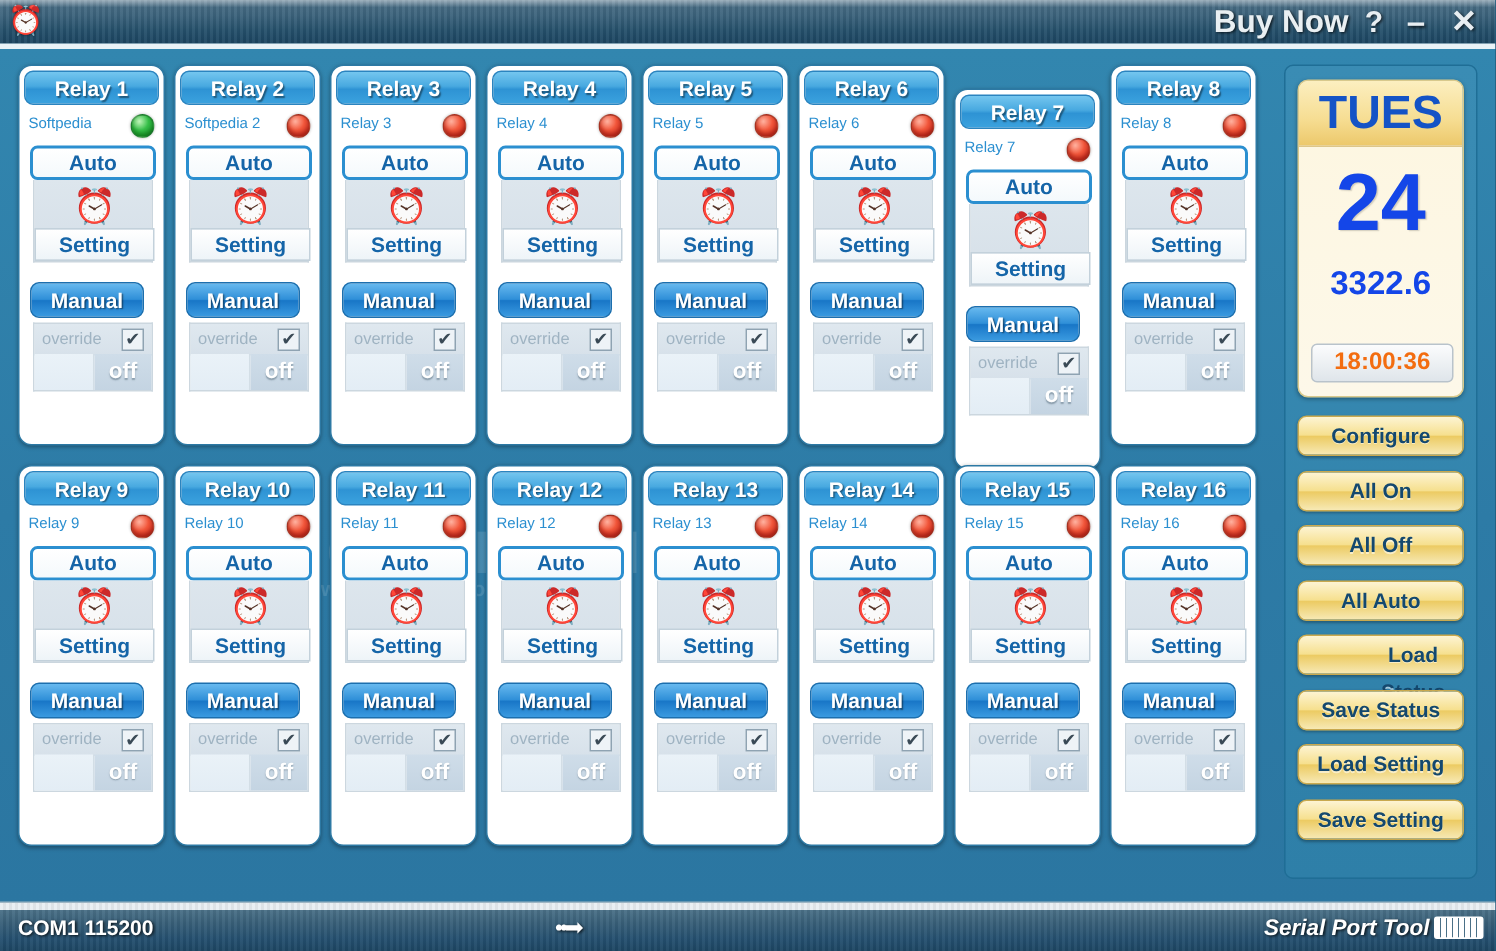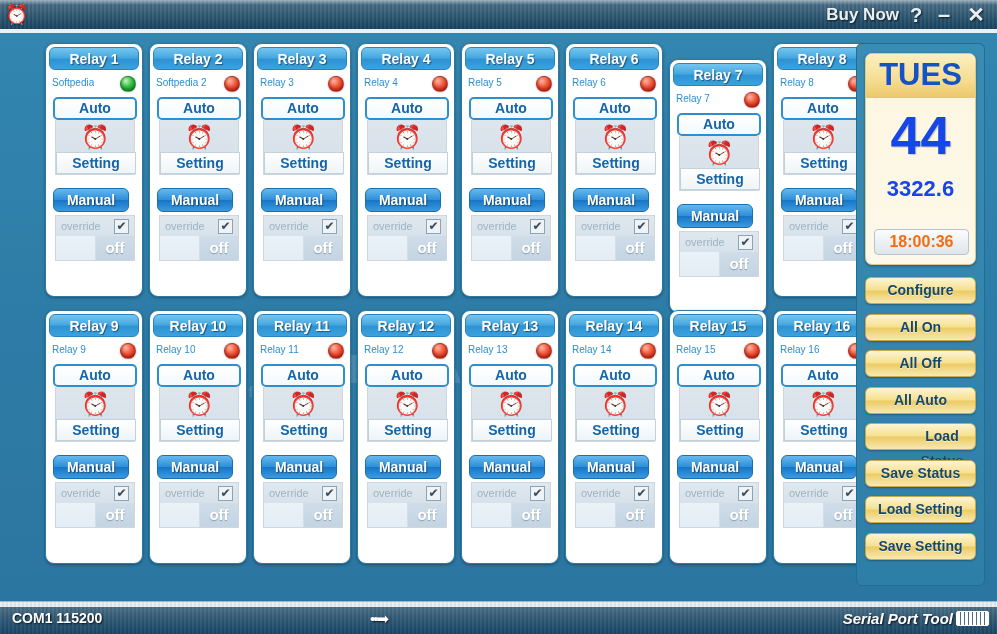--- a/index.html
+++ b/index.html
@@ -33,39 +33,39 @@
     line-height:1;text-shadow:0 0 2px rgba(0,0,0,.6);
   }
   .app-title{
     position:absolute;left:35px;top:3px;height:24px;line-height:24px;
     font-size:19px;font-weight:bold;color:#f5e9a8;
     text-shadow:1px 1px 1px rgba(0,0,0,.75);
     letter-spacing:.2px;white-space:nowrap;
   }
   .buy-now{
     position:absolute;right:98px;top:2px;height:26px;line-height:26px;
-    font-size:17px;font-weight:bold;color:#e9eff2;
+    font-size:21px;font-weight:bold;color:#e9eff2;
     text-shadow:1px 1px 2px rgba(0,0,0,.7);cursor:pointer;white-space:nowrap;
   }
   .win-btn{
     position:absolute;top:2px;height:26px;line-height:26px;width:26px;
     text-align:center;color:#e8eef2;font-size:20px;font-weight:bold;
     text-shadow:1px 1px 2px rgba(0,0,0,.7);cursor:pointer;
   }
   .win-help{right:68px;}
   .win-min{right:40px;font-size:22px;}
   .win-close{right:8px;font-size:21px;}
 
   
   .workspace{
     position:absolute;left:0;top:29px;width:997px;height:573px;
     background:linear-gradient(180deg,#e9f2f7 0 4px,#3286af 4px,#2d7ba6 55%,#2b76a1 100%);
   }
   .grid-area{
-    position:absolute;left:12px;top:14px;width:834px;height:543px;margin-left:33px;
+    position:absolute;left:12px;top:14px;width:834px;height:543px;
   }
 
   
   .relay{
     position:absolute;width:98px;height:254px;
     background:#ffffff;
     border:1px solid #2d79a4;
     border-radius:9px;
     box-shadow:0 1px 3px rgba(0,0,0,.35), inset 0 0 0 2px #ffffff;
     box-sizing:border-box;
@@ -673,21 +673,21 @@
               <div class="toggle-left"></div>
               <div class="toggle-right">off</div>
             </div>
           </div>
         </div>
       </div>
 
     <div class="sidebar">
       <div class="date-card">
         <div class="date-dow">TUES</div>
-        <div class="date-day">44</div>
+        <div class="date-day">24</div>
         <div class="date-ym">3322.6</div>
         <div class="date-time">18:00:36</div>
       </div>
       <div id="sidebar-buttons">
           <div class="side-btn" style="top: 233px;">Configure</div>
           <div class="side-btn" style="top: 269.5px;">All On</div>
           <div class="side-btn" style="top: 306px;">All Off</div>
           <div class="side-btn" style="top: 342.5px;">All Auto</div>
           <div class="side-btn" style="top: 379px; padding-left: 43px;">Load Status</div>
           <div class="side-btn" style="top: 415.5px;">Save Status</div>

